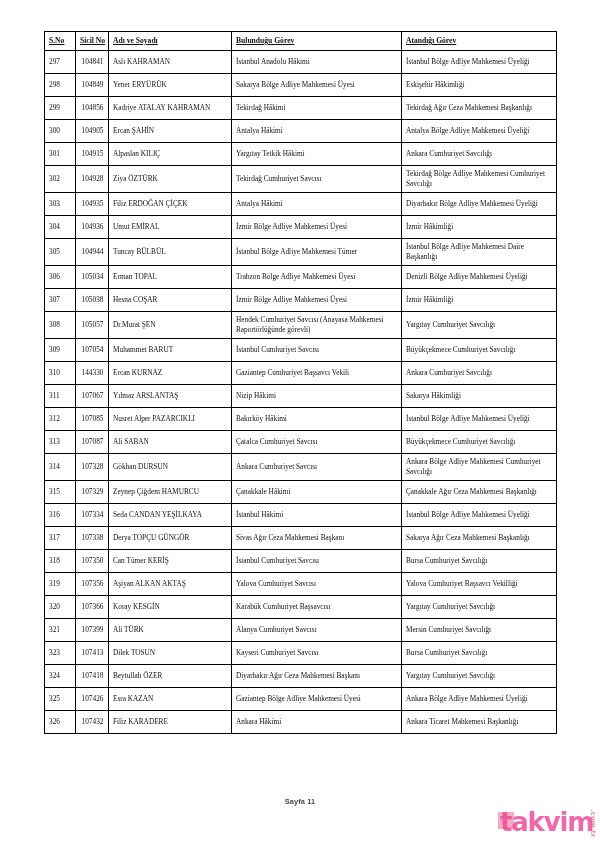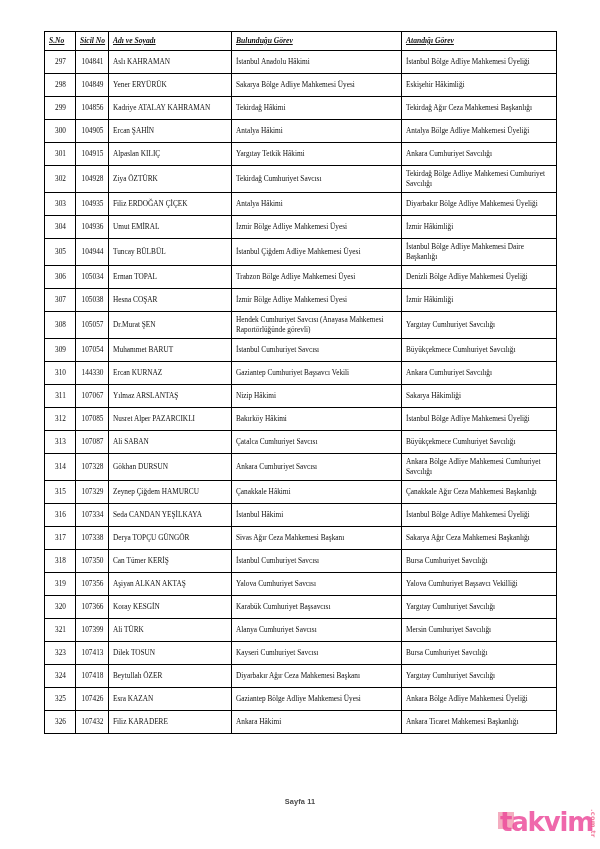--- a/index.html
+++ b/index.html
@@ -60,26 +60,24 @@
   table.roster thead th {
     font-weight: bold;
     font-size: 7.6px;
     padding-top: 4px;
     padding-bottom: 4px;
     white-space: nowrap;
   }
   table.roster thead th span.hd {
     text-decoration: underline;
     display: inline-block;
-    font-style: italic;
   }
 
   table.roster tbody td.sno,
   table.roster tbody td.sicil {
-    text-align: center;
     white-space: nowrap;
   }
   table.roster tbody td.sicil {
     text-align: center;
     padding-left: 4px;
   }
 
   table.roster tbody tr { height: 23px; }
   table.roster tbody tr.two-line { height: 27px; padding-left: 44px; }
 
@@ -216,21 +214,21 @@
             <td class="sno">304</td>
             <td class="sicil">104936</td>
             <td>Umut EMİRAL</td>
             <td>İzmir Bölge Adliye Mahkemesi Üyesi</td>
             <td>İzmir Hâkimliği</td>
           </tr>
           <tr class="two-line">
             <td class="sno">305</td>
             <td class="sicil">104944</td>
             <td>Tuncay BÜLBÜL</td>
-            <td>İstanbul Çiğdem Adliye Mahkemesi Üyesi</td>
+            <td>İstanbul Bölge Adliye Mahkemesi Tümer</td>
             <td>İstanbul Bölge Adliye Mahkemesi Daire Başkanlığı</td>
           </tr>
           <tr>
             <td class="sno">306</td>
             <td class="sicil">105034</td>
             <td>Erman TOPAL</td>
             <td>Trabzon Bölge Adliye Mahkemesi Üyesi</td>
             <td>Denizli Bölge Adliye Mahkemesi Üyeliği</td>
           </tr>
           <tr>

